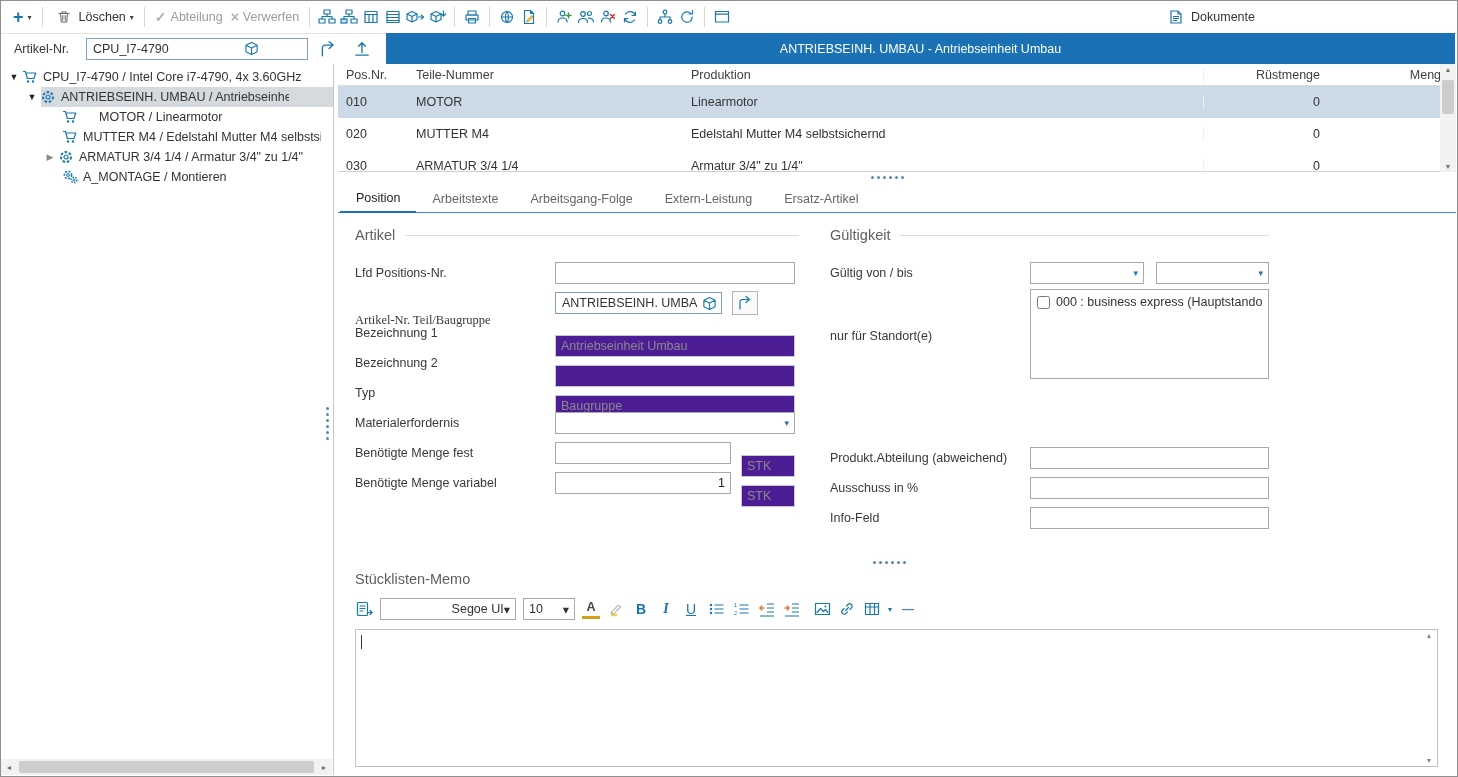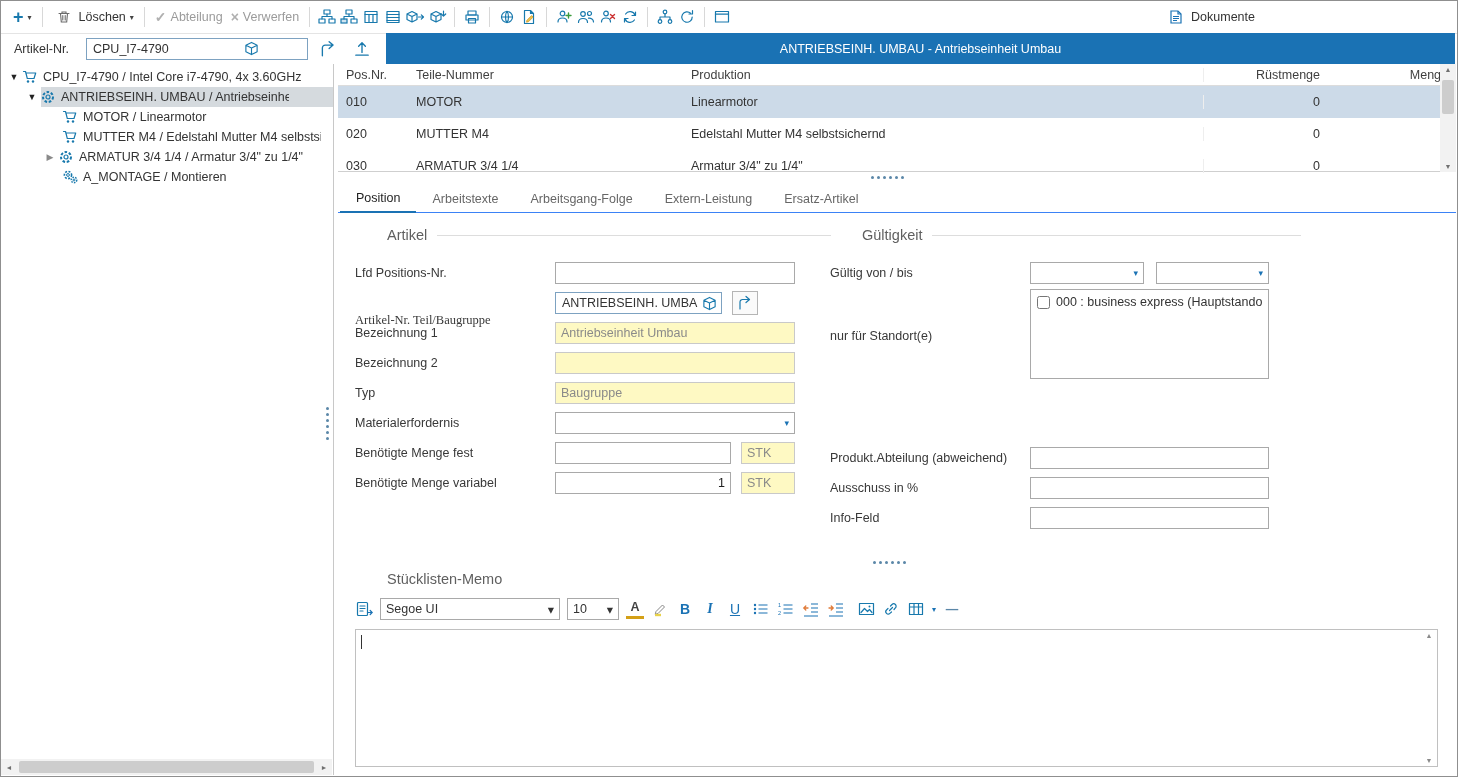--- a/index.html
+++ b/index.html
@@ -61,25 +61,25 @@
 
   .dots-row1 { position:absolute; top:112px; left:0; right:16px; display:flex; justify-content:center; }
 
   
   .tabs { position:absolute; top:122px; left:3px; right:0; height:27px; display:flex; align-items:flex-end; border-bottom:1px solid #3b82f6; padding-left:2px; }
   .tab { padding:5px 16px 6px 16px; color:#666; cursor:default; }
   .tab.active { color:#1f1f1f; border-bottom:2px solid #1a72b4; margin-bottom:-1px; }
 
   
   .form { position:absolute; top:149px; left:3px; right:0; bottom:0; overflow:hidden; }
-  .sect-h { position:absolute; display:flex; align-items:center; gap:10px; color:#5f5f5f; font-size:14.5px;margin-left:32px; }
+  .sect-h { position:absolute; display:flex; align-items:center; gap:10px; color:#5f5f5f; font-size:14.5px; }
   .sect-h .line { flex:1; height:1px; background:#ddd; }
   .flbl { position:absolute; height:22px; line-height:22px; color:#383838; white-space:nowrap; }
   .finput { position:absolute; height:22px; border:1px solid #a9a9a9; background:#fff; font-family:"Liberation Sans",sans-serif; font-size:12.5px; padding:0 5px; color:#222; }
-  .finput.gray { background:#fef9c3; color:#8a8a8a; border-color:#c9c9c9; }
+  .finput.gray { background:#4c1d95; color:#8a8a8a; border-color:#c9c9c9;margin-top:13px; }
   .finput.num { text-align:right; }
   .fsel { position:absolute; height:22px; border:1px solid #a9a9a9; background:#fff; display:flex; align-items:center; justify-content:space-between; padding:0 5px; }
   .fsel .chev { color:#1a72b4; font-size:9px; }
   .cubewrap { position:absolute; height:22px; border:1px solid #7da2c1; background:#fff; display:flex; align-items:center; padding:0 4px 0 6px; gap:4px; }
   .cubewrap span { flex:1; white-space:nowrap; overflow:hidden; }
   .sqbtn { position:absolute; width:26px; height:24px; border:1px solid #b5b5b5; background:#fafafa; display:flex; align-items:center; justify-content:center; }
   .listbox { position:absolute; border:1px solid #a9a9a9; background:#fff; padding:5px 6px; }
   .cbrow { display:flex; align-items:center; gap:6px; white-space:nowrap; overflow:hidden; }
   .cbrow input { width:13px; height:13px; flex:none; }
 
@@ -297,21 +297,21 @@
       <span class="texp">▼</span>
       <span class="tico">
           <svg width="16" height="16" viewBox="0 0 16 16">
             <circle cx="8" cy="8" r="5" stroke="#1879ad" fill="none" stroke-width="2" stroke-dasharray="2.6 1.7"></circle>
             <circle cx="8" cy="8" r="2" stroke="#1879ad" fill="none" stroke-width="1.2"></circle>
           </svg>
         </span>
       <span style="overflow:hidden;max-width:228px;">ANTRIEBSEINH. UMBAU / Antriebseinheit Umbau</span>
     </div>
 
-    <div class="titem" style="top:43px; left:60px; right:0;">
+    <div class="titem" style="top:43px; left:60px; right:0;gap:16px;">
       <span class="tico">
           <svg width="16" height="16" viewBox="0 0 16 16">
             <path d="M1.5 2.5h2l1.8 7h6.7l1.7-5.5H4.2" class="svg-stroke"></path>
             <circle cx="6" cy="12.5" r="1.2" fill="#1879ad"></circle>
             <circle cx="11" cy="12.5" r="1.2" fill="#1879ad"></circle>
           </svg>
         </span>
       <span>MOTOR / Linearmotor</span>
     </div>
 
@@ -519,21 +519,21 @@
       </div>
 
       <div class="memo-toolbar" style="left:17px; top:384px;">
         <span class="mt-ico">
             <svg width="17" height="16" viewBox="0 0 17 16">
               <rect x="1.5" y="1.5" width="10" height="13" rx="1" class="svg-stroke"></rect>
               <path d="M4 5h5 M4 7.5h5 M4 10h3" class="svg-stroke"></path>
               <path d="M12 11.5h4 M14.2 9.5l2 2-2 2" stroke="#1a72b4" fill="none" stroke-width="1.2" stroke-linecap="round"></path>
             </svg>
           </span>
-        <div class="mtsel" style="width:180px;">
+        <div class="mtsel" style="width:136px;justify-content:flex-end;">
           <span>Segoe UI</span>
           <span class="chev">▾</span>
         </div>
         <div class="mtsel" style="width:52px;">
           <span>10</span>
           <span class="chev">▾</span>
         </div>
         <span class="mt-ico bldA">A</span>
         <span class="mt-ico">
             <svg width="16" height="16" viewBox="0 0 16 16">

